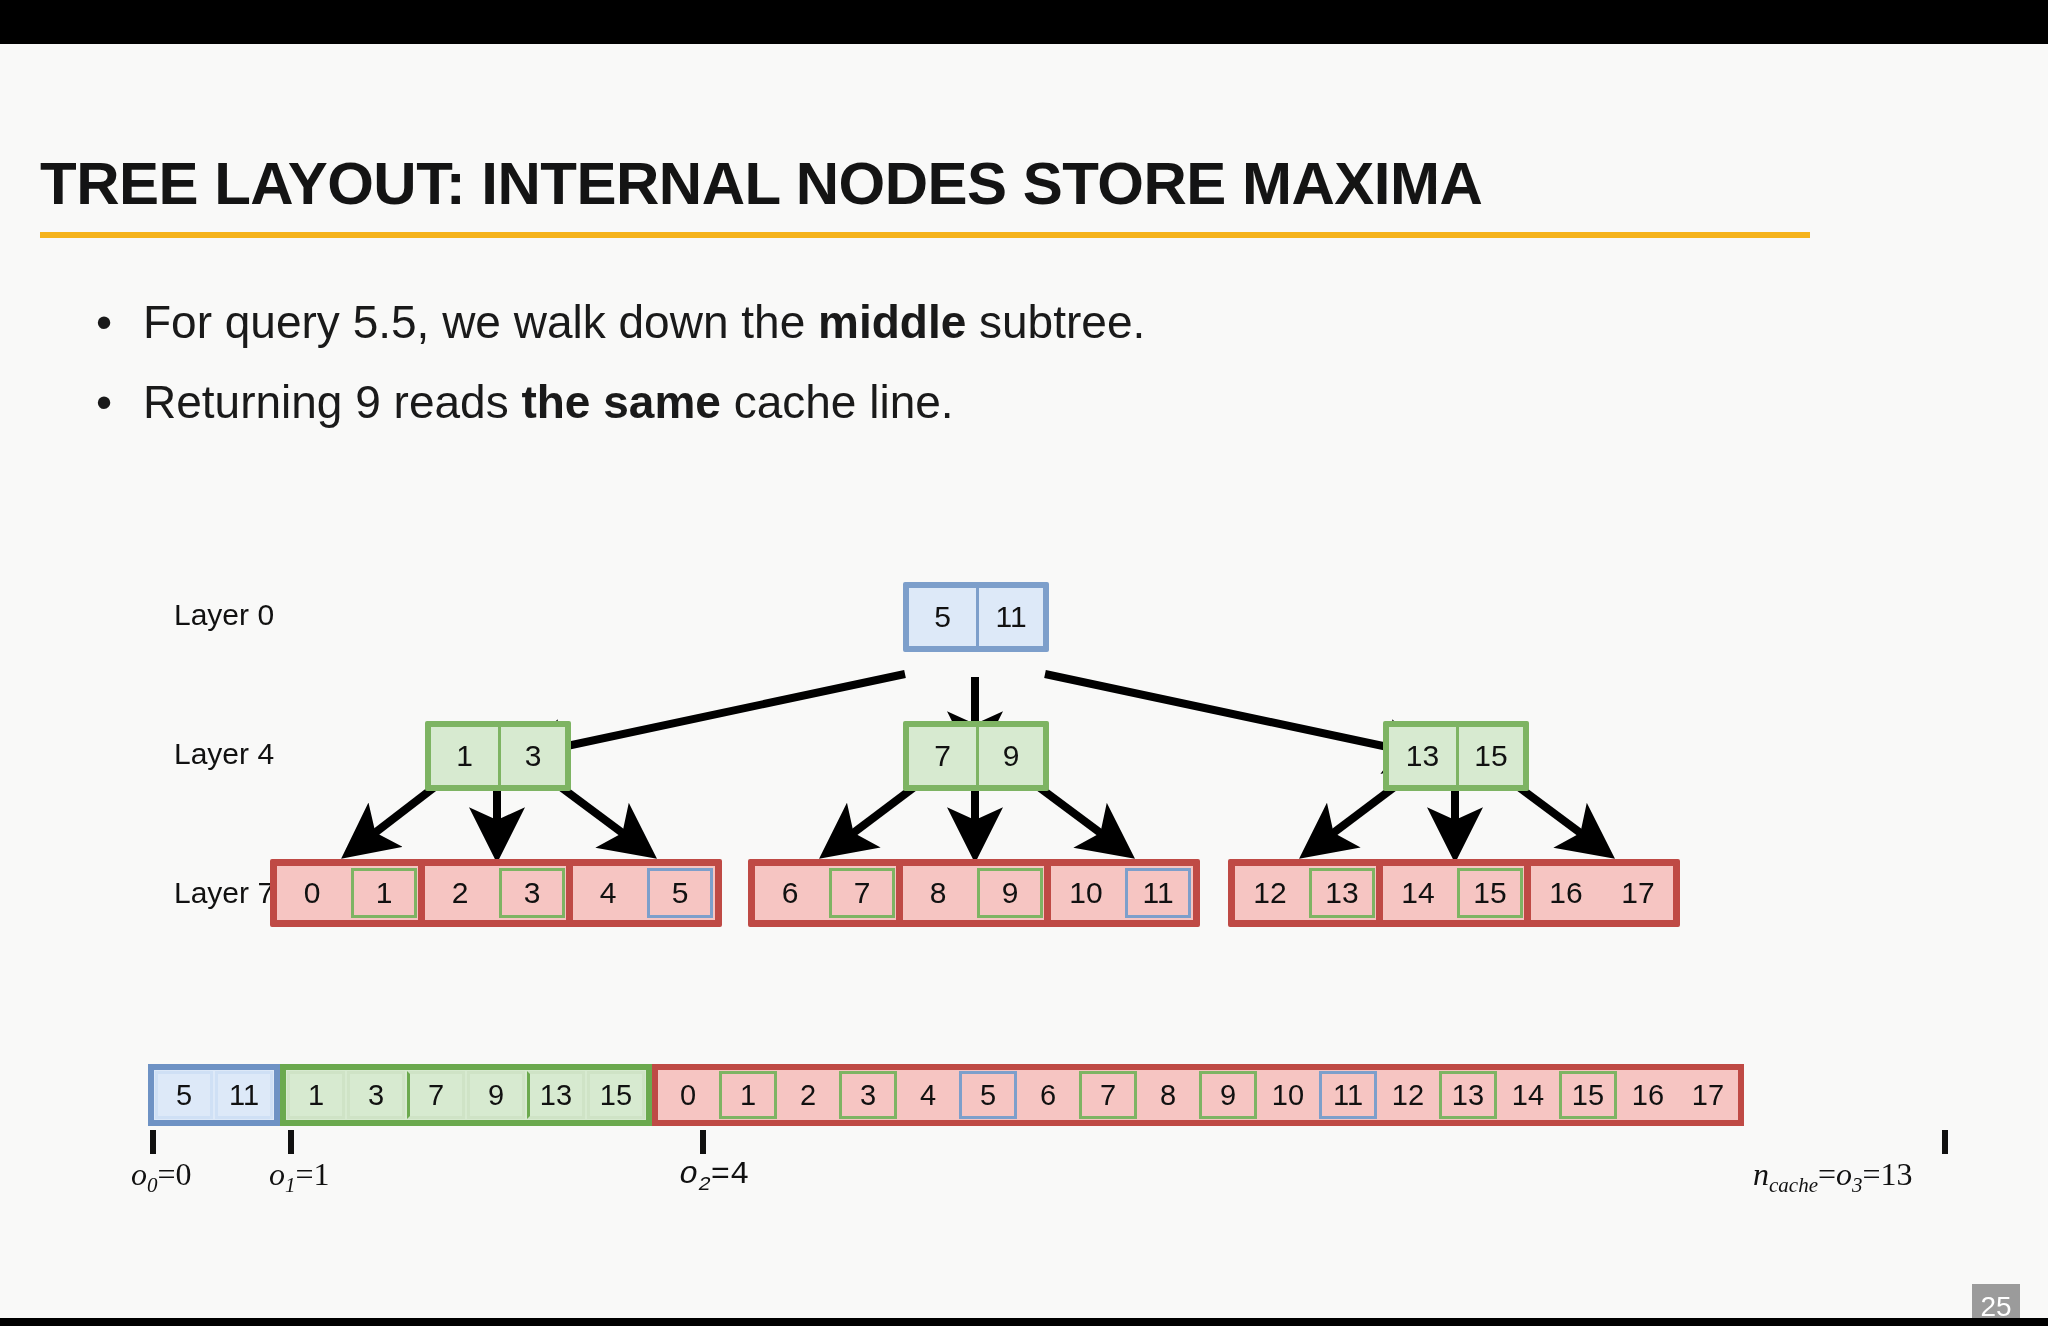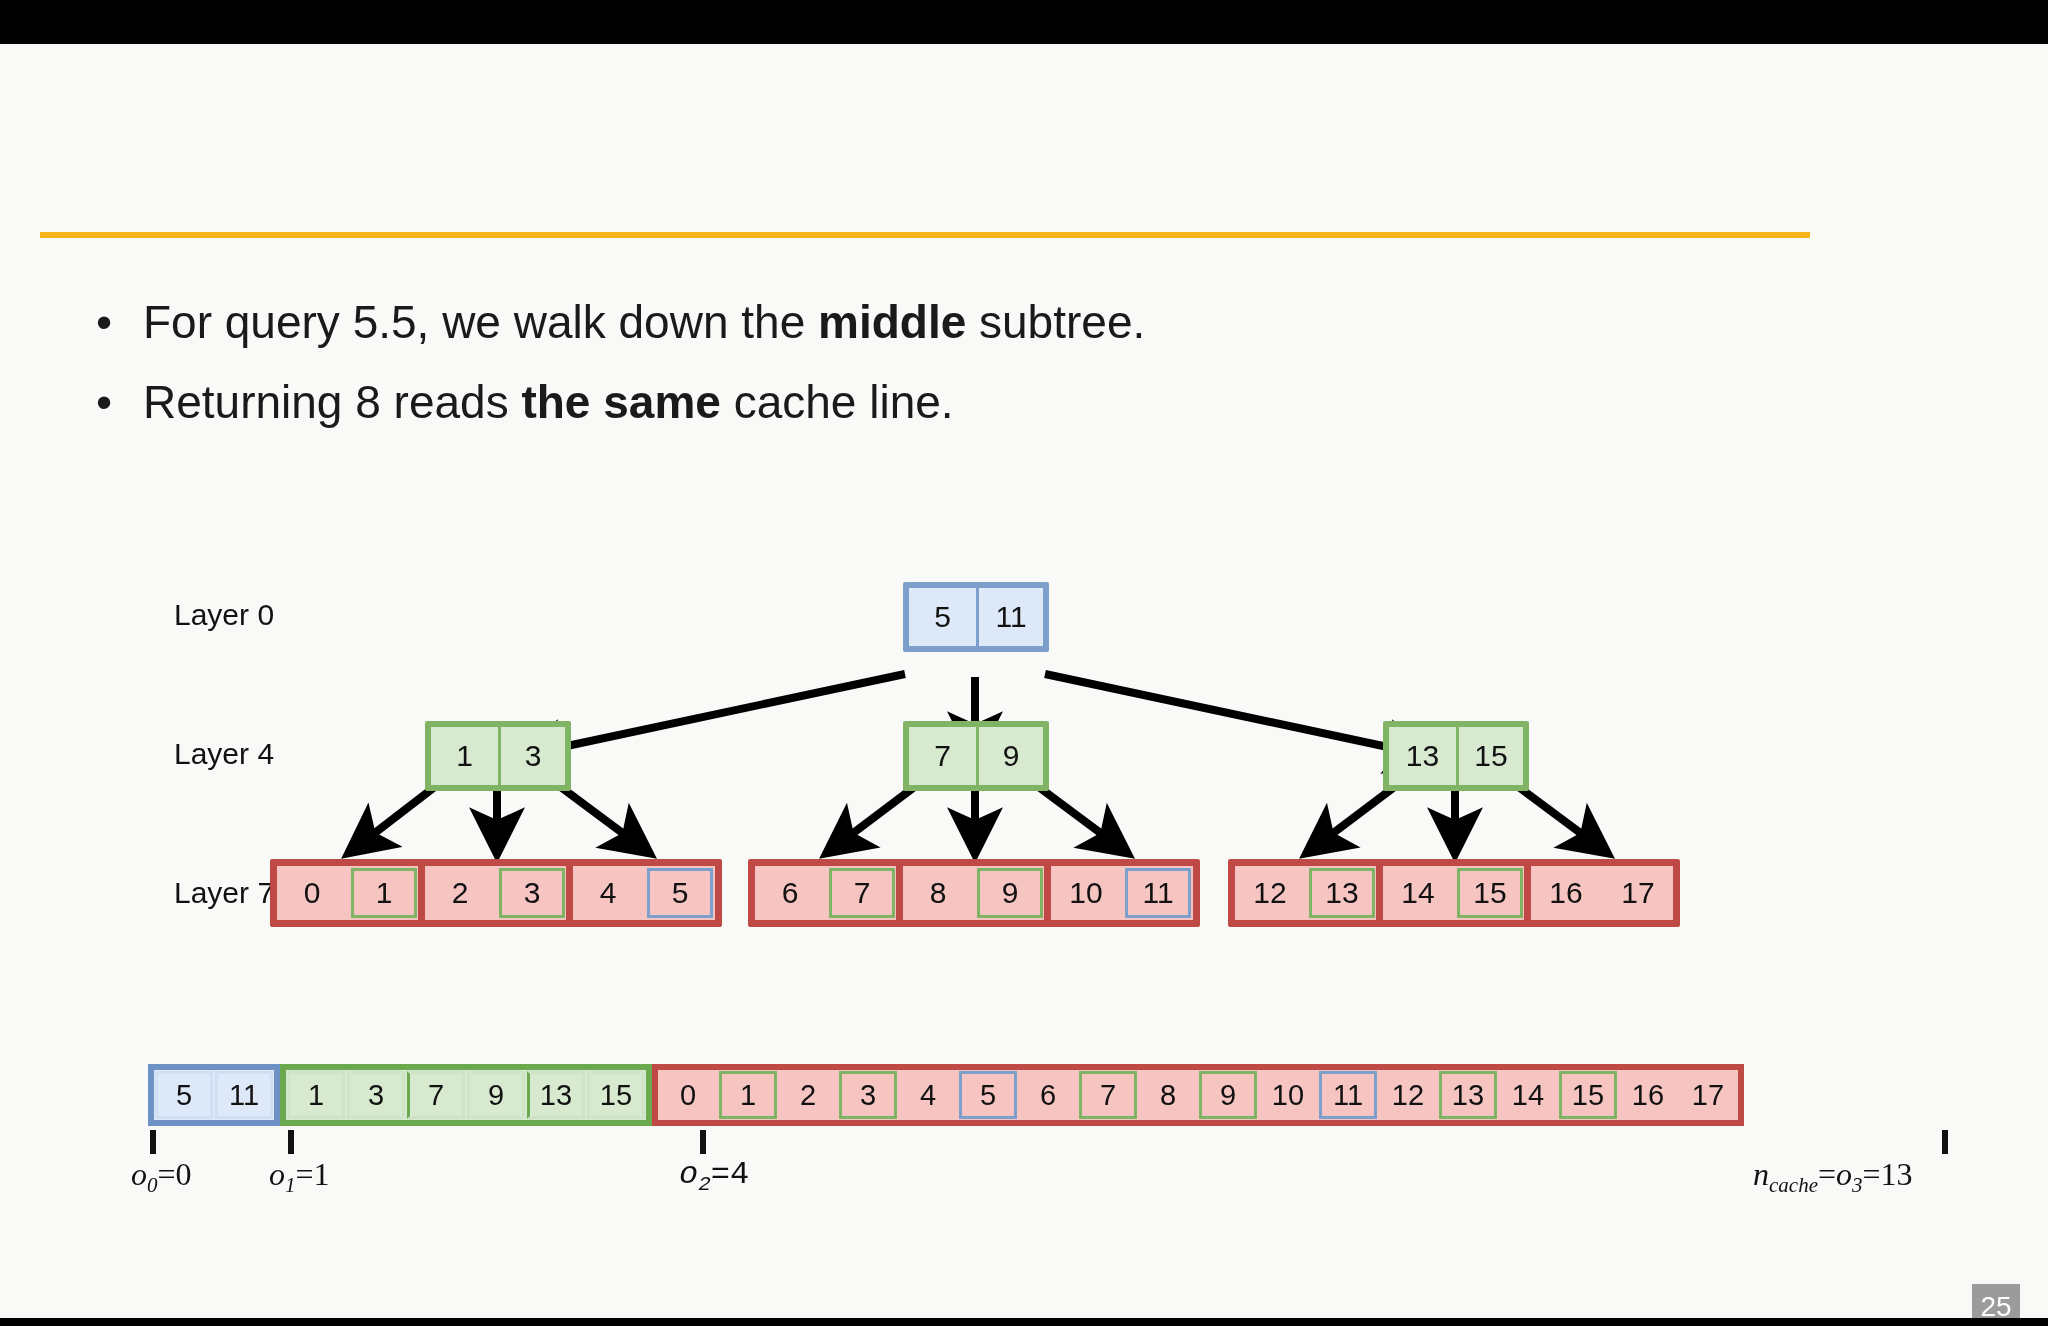--- a/index.html
+++ b/index.html
@@ -222,28 +222,29 @@
 </style>
 </head>
 <body>
 
 <div id="slide-root">
 
   <div class="bar-top"></div>
 
   <div class="slide">
 
+    <div class="title">TREE LAYOUT: INTERNAL NODES STORE MAXIMA</div>
     <div class="title-rule"></div>
 
     <div class="bullets">
       <div class="bullet-row">
         <span class="bullet-dot">•</span><span>For query 5.5, we walk down the </span><b>middle</b><span> subtree.</span>
       </div>
       <div class="bullet-row">
-        <span class="bullet-dot">•</span><span>Returning 8 reads </span><b>the same</b><span> cache line.</span>
+        <span class="bullet-dot">•</span><span>Returning 9 reads </span><b>the same</b><span> cache line.</span>
       </div>
     </div>
 
     <div class="figure">
 
       <svg id="arrows" viewBox="0 0 2048 1274">
         <defs>
           <marker id="ah" markerWidth="7" markerHeight="7" refX="5.6" refY="3.5" orient="auto">
             <path d="M0,0 L7,3.5 L0,7 L1.6,3.5 Z" fill="#000000"></path>
           </marker>

